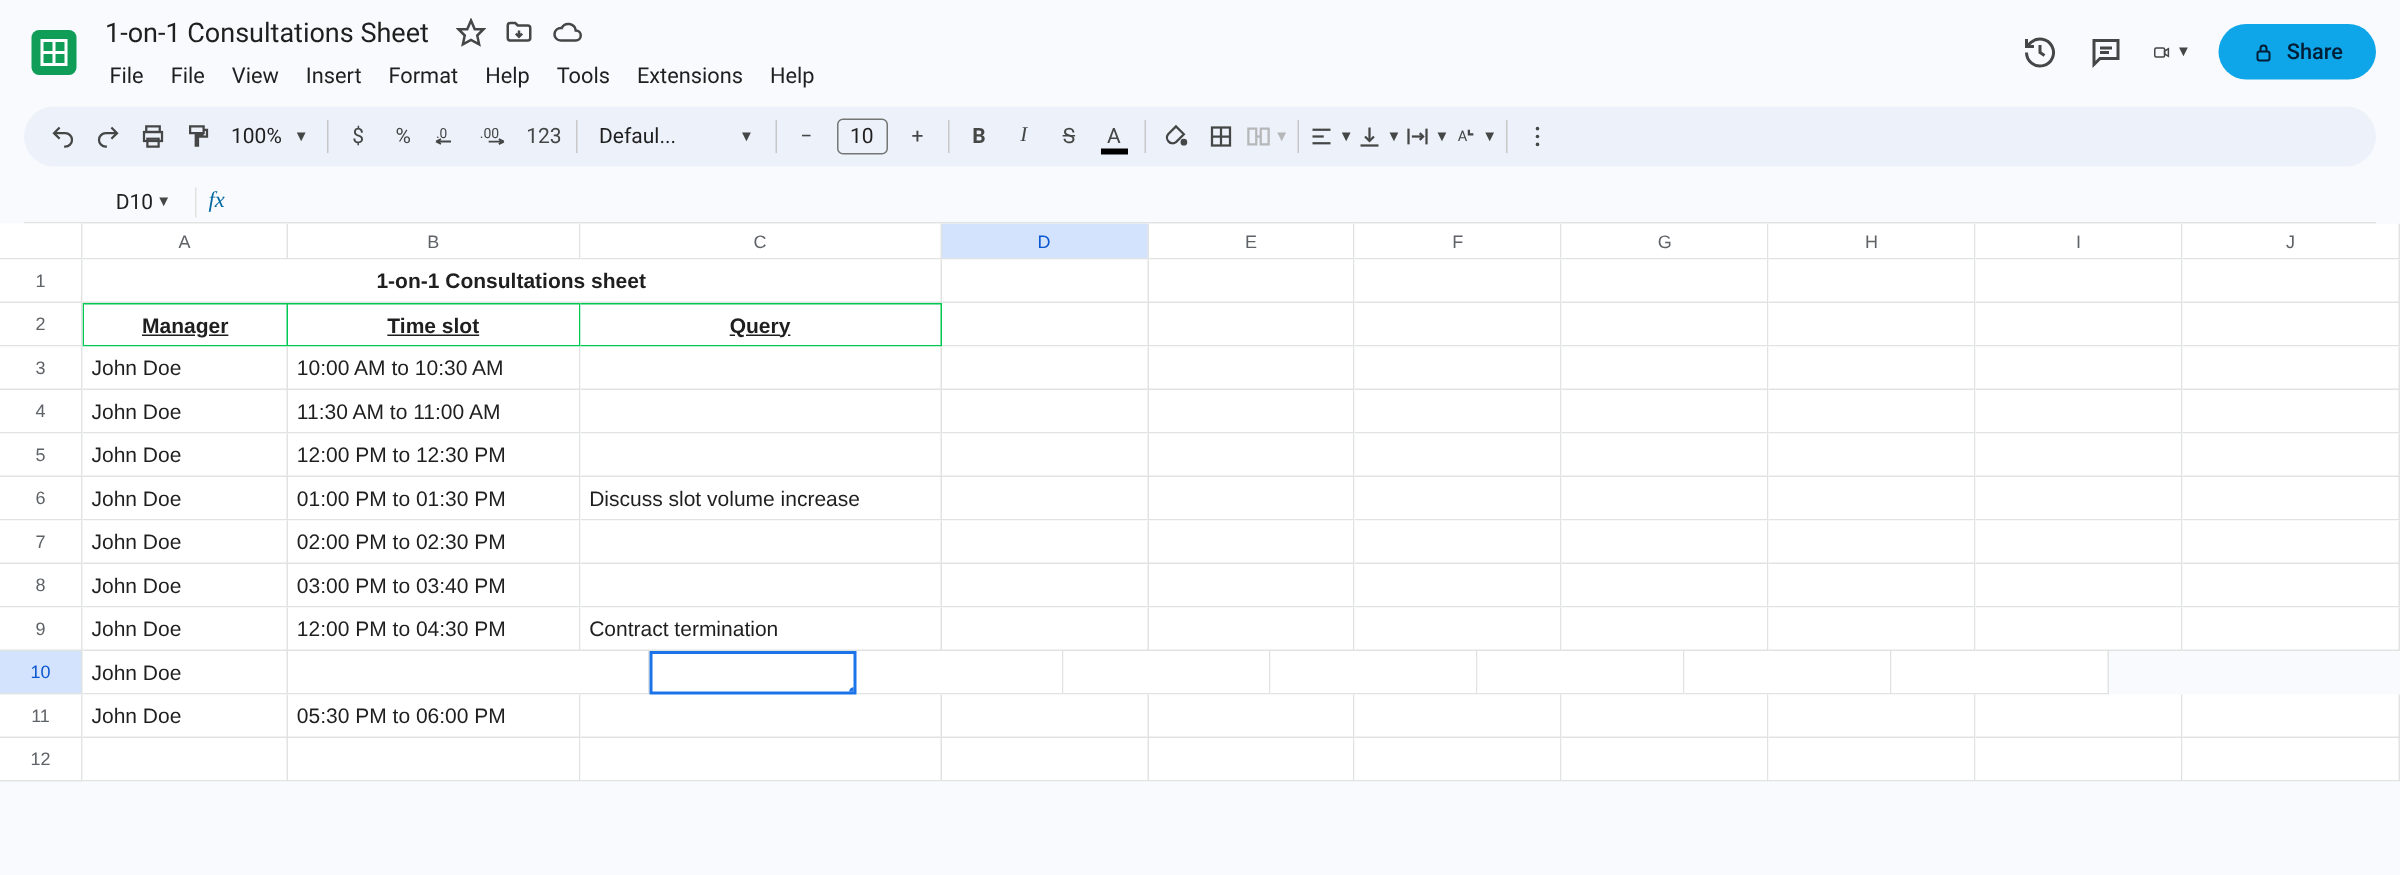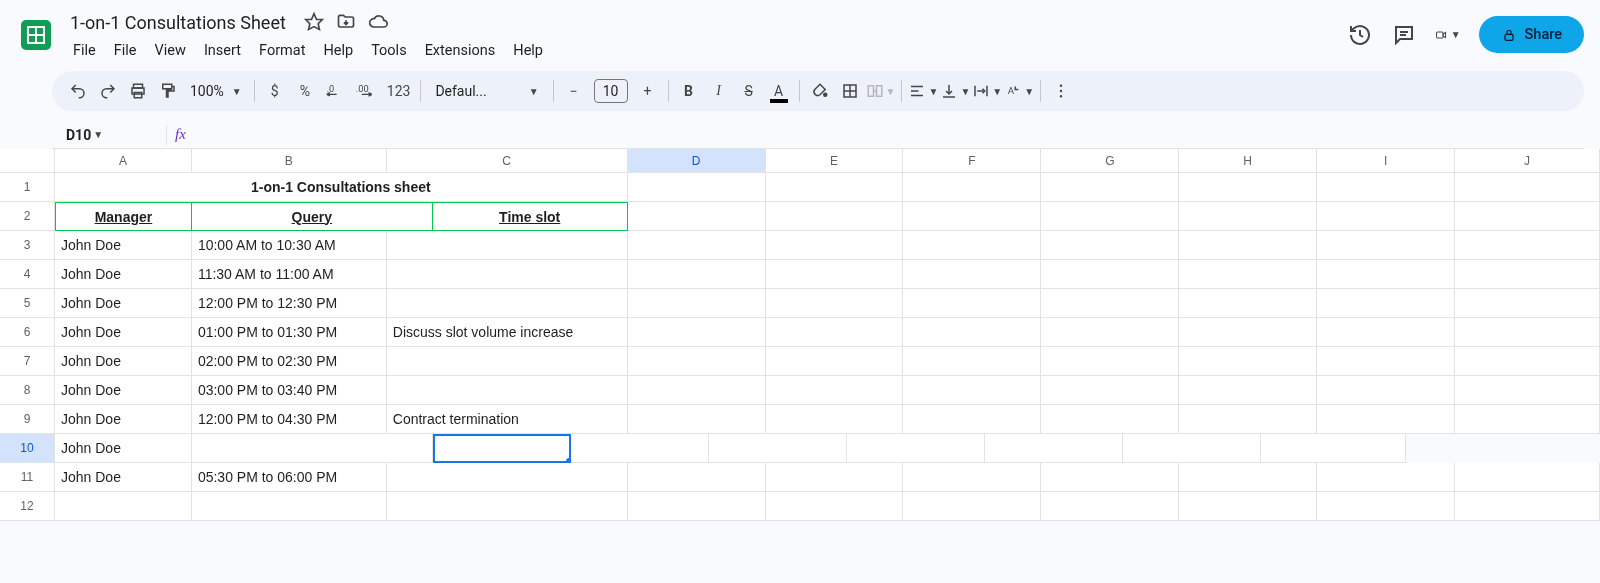--- a/index.html
+++ b/index.html
@@ -52,21 +52,21 @@
     display: flex; align-items: center; justify-content: center;
   }
   .meet { display:flex; align-items:center; gap:2px;}
   .share-btn {
     background: #0ea5e9; border-radius: 32px;
     padding: 10px 22px; display: flex; align-items: center;
     gap: 8px; font-size: 14.5px; font-weight: 500; cursor: pointer;
     color:#001d35;
   }
   
-  .toolbar-wrap { padding: 8px 16px 0 16px; margin-left: 36px; }
+  .toolbar-wrap { padding: 8px 16px 0 16px; }
   .toolbar {
     background: #edf2fa; border-radius: 24px;
     height: 40px; display: flex; align-items: center;
     padding: 0 12px; gap: 2px;
   }
   .tb-btn {
     min-width: 28px; height: 28px; display: flex;
     align-items: center; justify-content: center;
     color: #444746; border-radius: 4px; cursor: pointer;
     padding: 0 4px; font-size: 14px;
@@ -84,25 +84,25 @@
   .tb-combo { display:flex; align-items:center;}
   .caret-sm { font-size:10px; color:#444746; margin-left:2px;}
   .text-color-btn { position:relative; }
   .text-color-under { position:absolute; bottom:2px; left:50%; transform:translateX(-50%); width:18px; height:4px; background:#000;}
   
   .namebar {
     display:flex; align-items:center; height:28px;
     border-bottom:1px solid #e1e3e1; margin-top:10px; padding:0 0 0 10px;
   }
   .namebox {
-    width: 96px; display:flex; align-items:center; justify-content:flex-start;
-    padding: 0 8px 0 4px; color:#1f1f1f; font-size:14px;font-weight:bold;
+    width: 96px; display:flex; align-items:center; justify-content:flex-end;
+    padding: 0 8px 0 4px; color:#1f1f1f; font-size:14px;
   }
   .namebar-sep { width:1px; height:20px; background:#e1e3e1; margin:0 8px;}
-  .fx { color:#6d28d9; font-style:italic; font-family: "Times New Roman", serif; font-size:15px;}
+  .fx { color:#0369a1; font-style:italic; font-family: "Times New Roman", serif; font-size:15px;}
   
   .grid { display:flex; font-family: Arial, sans-serif; font-size:14px; color:#1f1f1f;}
   .rowhdrs { display:flex; flex-direction:column; }
   .corner {
     width:55px; height:24px; background:#fff;
     border-right:1px solid #e1e3e1; border-bottom:1px solid #e1e3e1;
   }
   .rowhdr {
     width:55px; height:29px; background:#fff; border-right:1px solid #e1e3e1;
     border-bottom:1px solid #e1e3e1; display:flex; align-items:center;
@@ -390,22 +390,22 @@
       <div class="cell wE"></div>
       <div class="cell wF"></div>
       <div class="cell wG"></div>
       <div class="cell wH"></div>
       <div class="cell wI"></div>
       <div class="cell wJ"></div>
     </div>
 
     <div class="row">
       <div class="cell wA hdr-cell">Manager</div>
+      <div class="cell wB hdr-cell mid">Time slot</div>
       <div class="cell wC hdr-cell right">Query</div>
-      <div class="cell wB hdr-cell mid">Time slot</div>
       <div class="cell wD"></div>
       <div class="cell wE"></div>
       <div class="cell wF"></div>
       <div class="cell wG"></div>
       <div class="cell wH"></div>
       <div class="cell wI"></div>
       <div class="cell wJ"></div>
     </div>
 
     <div class="row">

